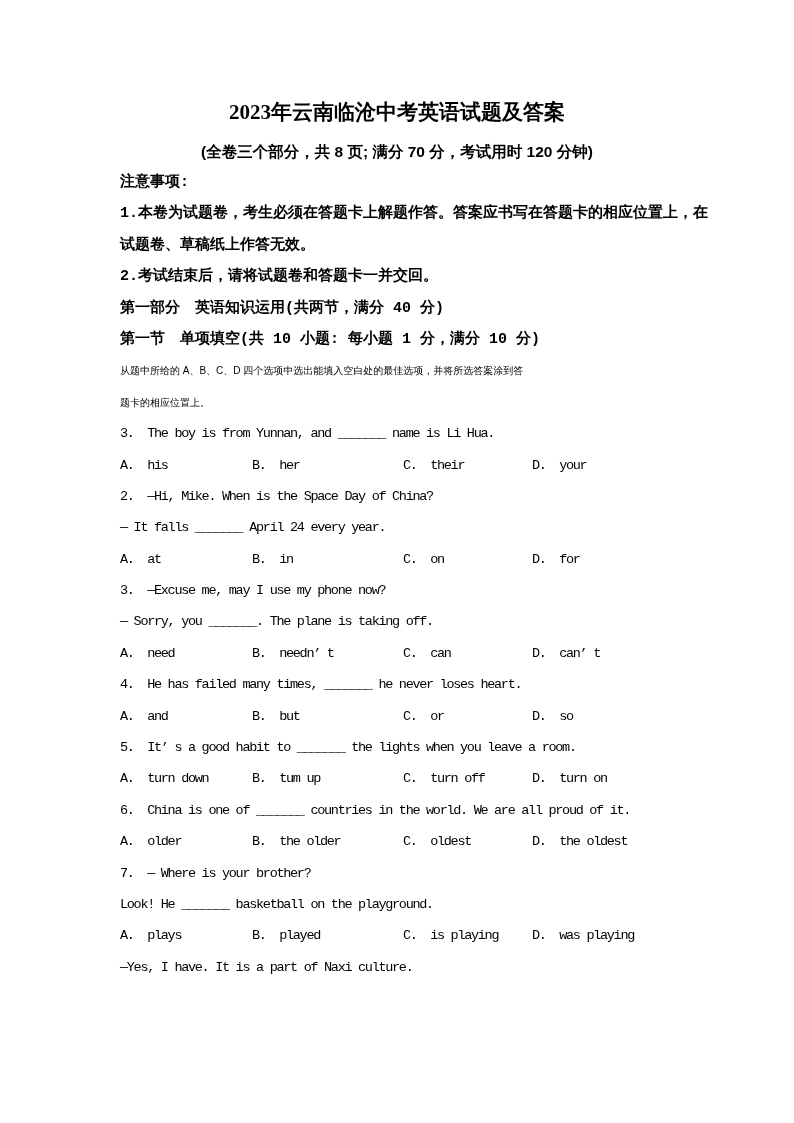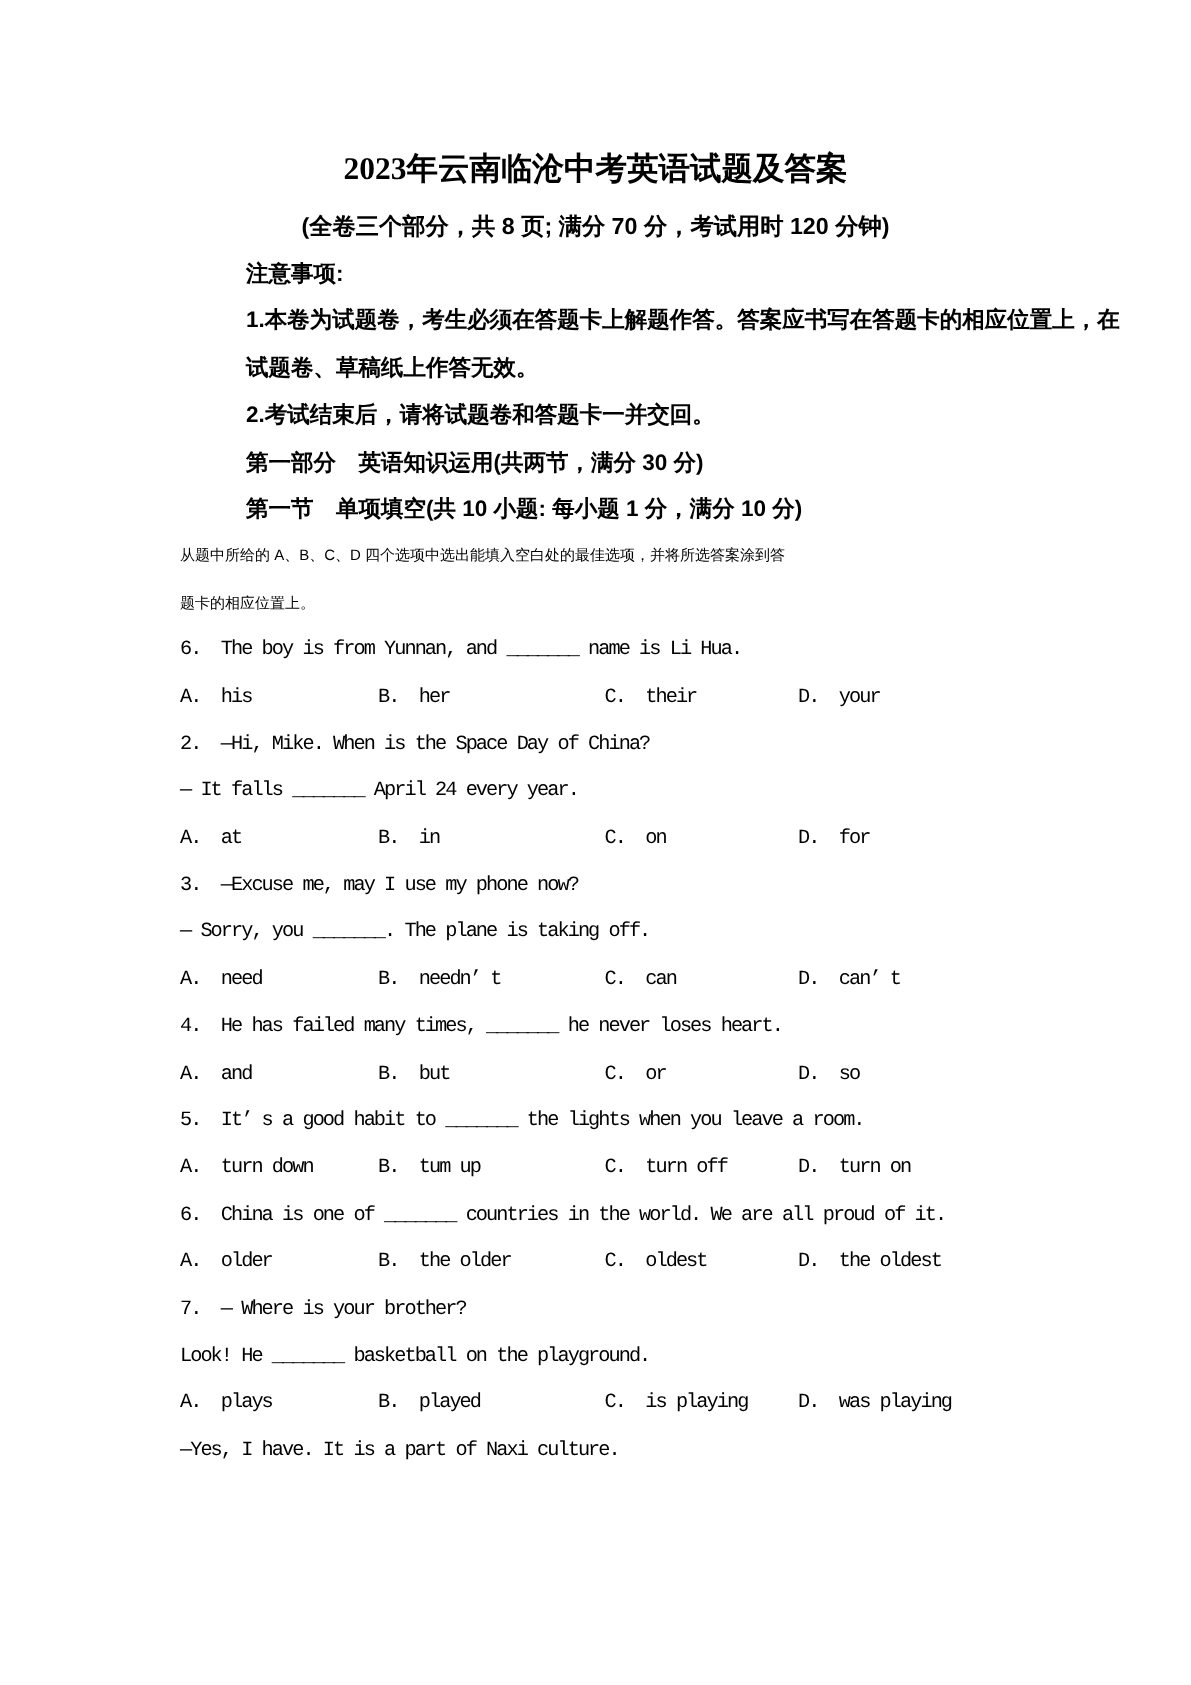--- a/index.html
+++ b/index.html
@@ -30,21 +30,21 @@
     white-space:pre;
   }
   .body-lines { margin:6px 100px 0 120px; }
   .line {
     position:relative;
     height:31.4px;
     line-height:31.4px;
     white-space:pre;
   }
   .cn      { font-family:"Liberation Sans", sans-serif; font-size:10px; font-weight:normal; }
-  .cn-bold { font-family:Liberation Sans, sans-serif; font-size:15px; font-weight:bold;margin-left:44px; }
+  .cn-bold { font-family:Liberation Mono, monospace; font-size:15px; font-weight:bold; }
   .en      { font-family:"Liberation Mono", monospace; font-size:13.5px; letter-spacing:-1.3px; }
   .opt { position:absolute; top:0; }
   .col-a { left:0; }
   .col-b { left:132px;text-align:right; }
   .col-c { left:283px; }
   .col-d { left:412px; }
 </style>
 </head>
 <body>
 
@@ -53,26 +53,26 @@
   <h1 class="doc-title">2023年云南临沧中考英语试题及答案</h1>
   <div class="doc-subtitle">(全卷三个部分，共 8 页; 满分 70 分，考试用时 120 分钟)</div>
 
   <div class="body-lines">
 
     <div class="line cn-bold">注意事项:</div>
     <div class="line cn-bold">1.本卷为试题卷，考生必须在答题卡上解题作答。答案应书写在答题卡的相应位置上，在</div>
     <div class="line cn-bold">试题卷、草稿纸上作答无效。</div>
     <div class="line cn-bold">2.考试结束后，请将试题卷和答题卡一并交回。</div>
 
-    <div class="line cn-bold">第一部分　英语知识运用(共两节，满分 30 分)</div>
+    <div class="line cn-bold">第一部分　英语知识运用(共两节，满分 40 分)</div>
     <div class="line cn-bold">第一节　单项填空(共 10 小题: 每小题 1 分，满分 10 分)</div>
     <div class="line cn">从题中所给的 A、B、C、D 四个选项中选出能填入空白处的最佳选项，并将所选答案涂到答</div>
     <div class="line cn">题卡的相应位置上。</div>
 
-    <div class="line en">6.  The boy is from Yunnan, and _______ name is Li Hua.</div>
+    <div class="line en">3.  The boy is from Yunnan, and _______ name is Li Hua.</div>
     <div class="line en">
       <span class="opt col-a">A.  his</span>
       <span class="opt col-b">B.  her</span>
       <span class="opt col-c">C.  their</span>
       <span class="opt col-d">D.  your</span>
     </div>
 
     <div class="line en">2.  —Hi, Mike. When is the Space Day of China?</div>
     <div class="line en">— It falls _______ April 24 every year.</div>
     <div class="line en">

